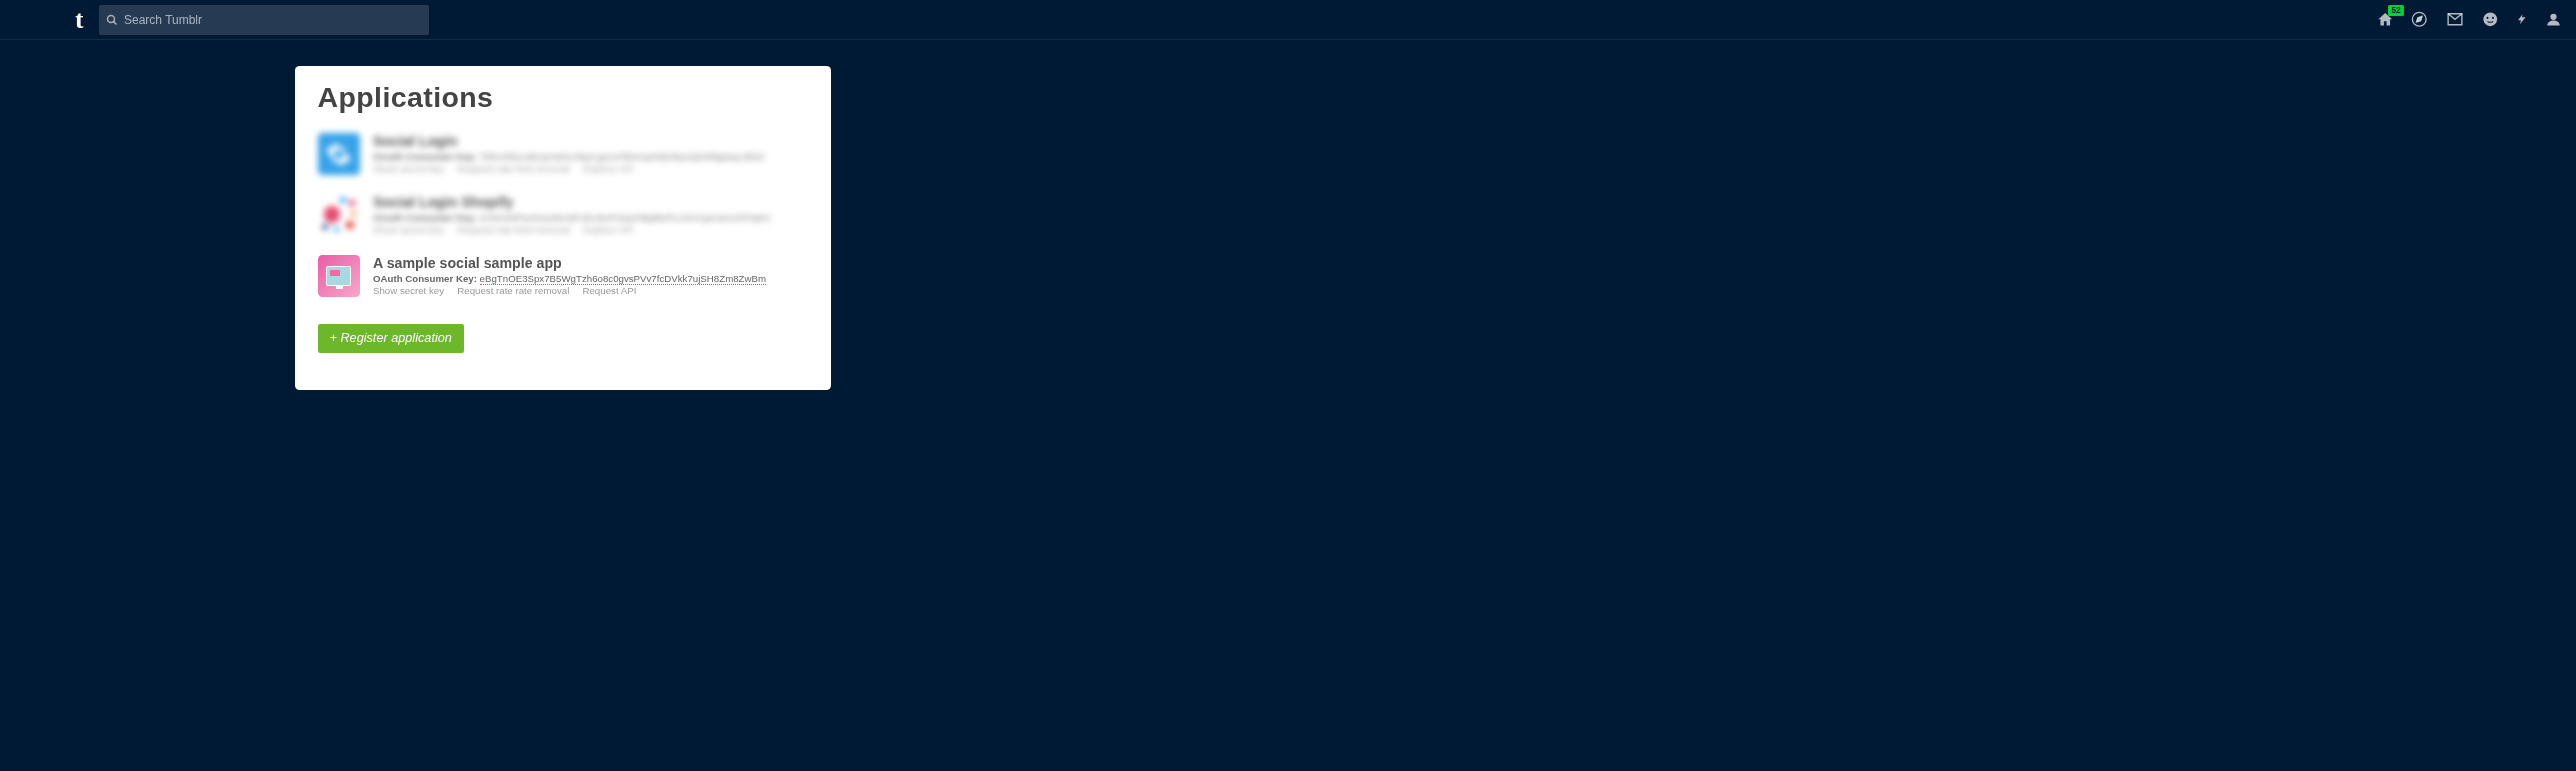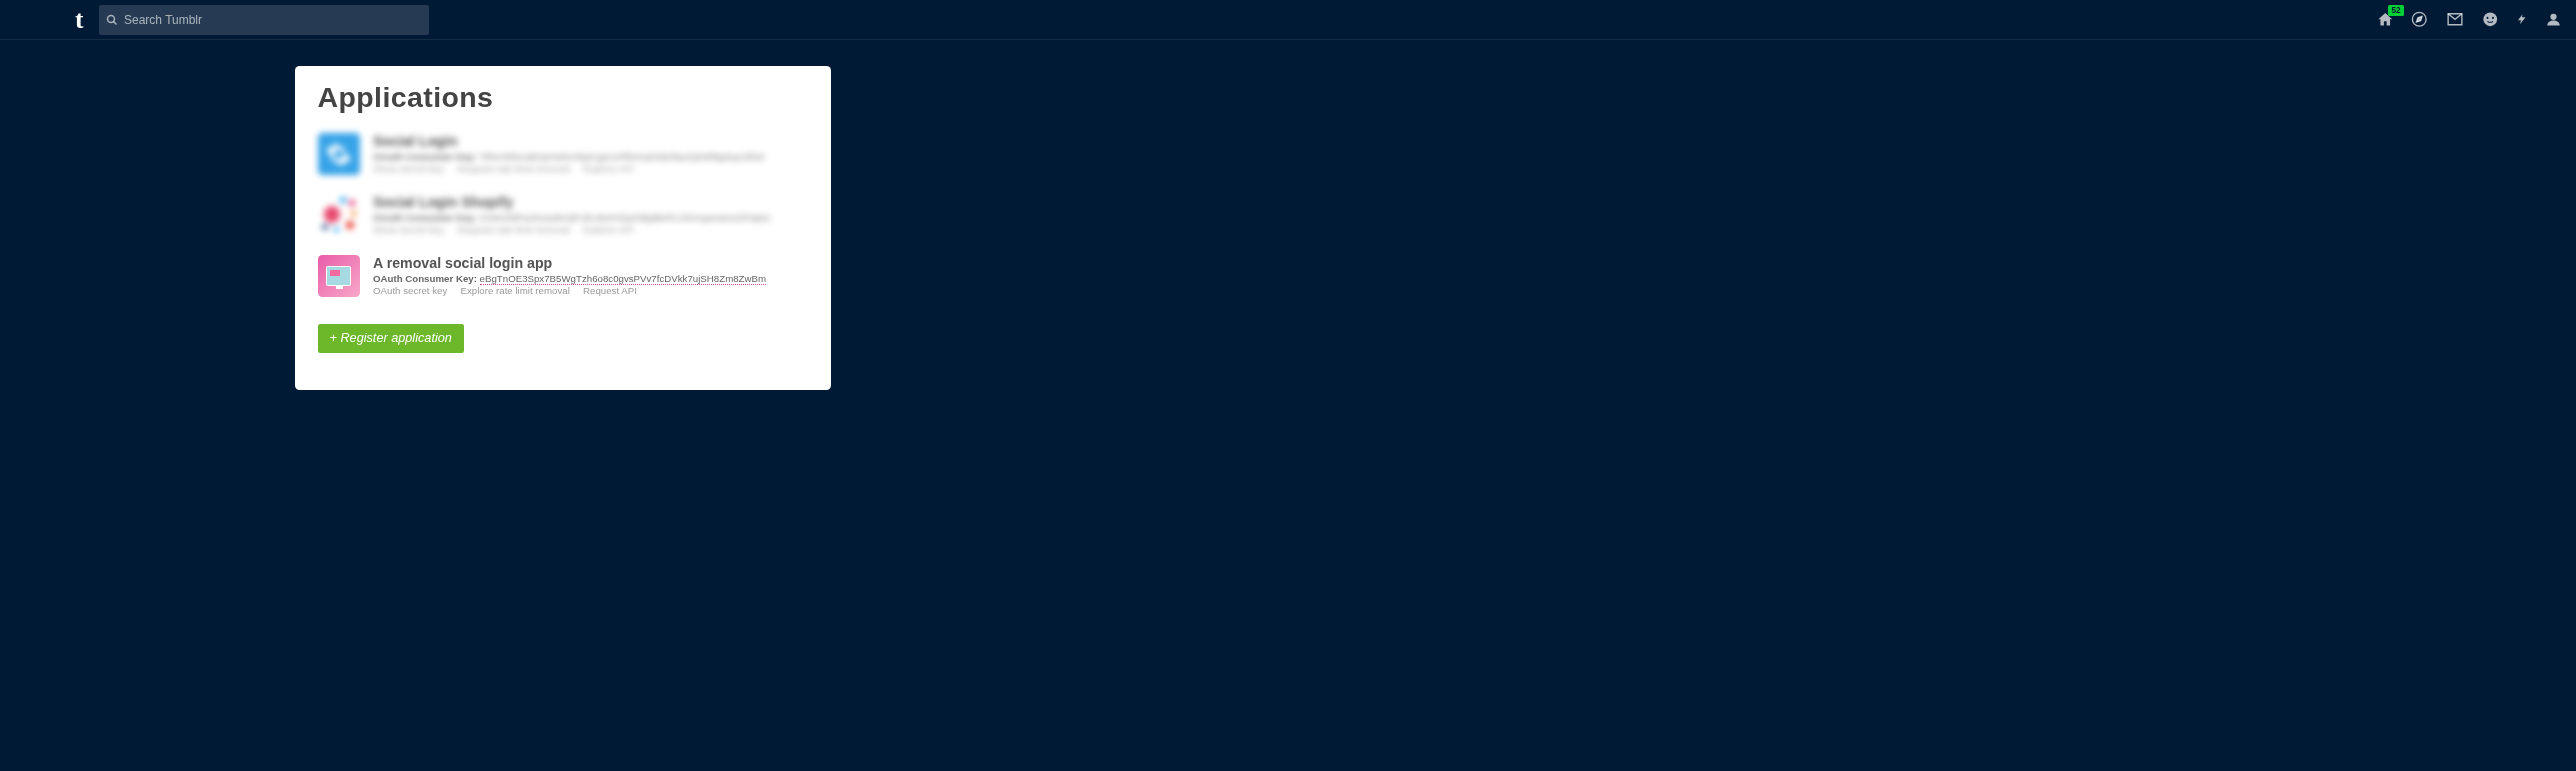--- a/index.html
+++ b/index.html
@@ -253,25 +253,25 @@
       </div>
     </div>
   </div>
 
   
   <div class="app-row">
     <div class="app-icon pink">
       <div class="pink-inner"></div>
     </div>
     <div class="app-body">
-      <div class="app-name">A removal social login app</div>
+      <div class="app-name">A sample social sample app</div>
       <div class="app-meta"><b>OAuth Consumer Key:</b> <span class="key-link">eBgTnOE3Spx7B5WgTzh6o8c0gvsPVv7fcDVkk7ujSH8Zm8ZwBm</span></div>
       <div class="app-links">
-        <span>OAuth secret key</span>
-        <span>Explore rate limit removal</span>
+        <span>Show secret key</span>
+        <span>Request rate rate removal</span>
         <span>Request API</span>
       </div>
     </div>
   </div>
 
   <button class="register-btn">+ Register application</button>
 </div>
 
 
 </body></html>

